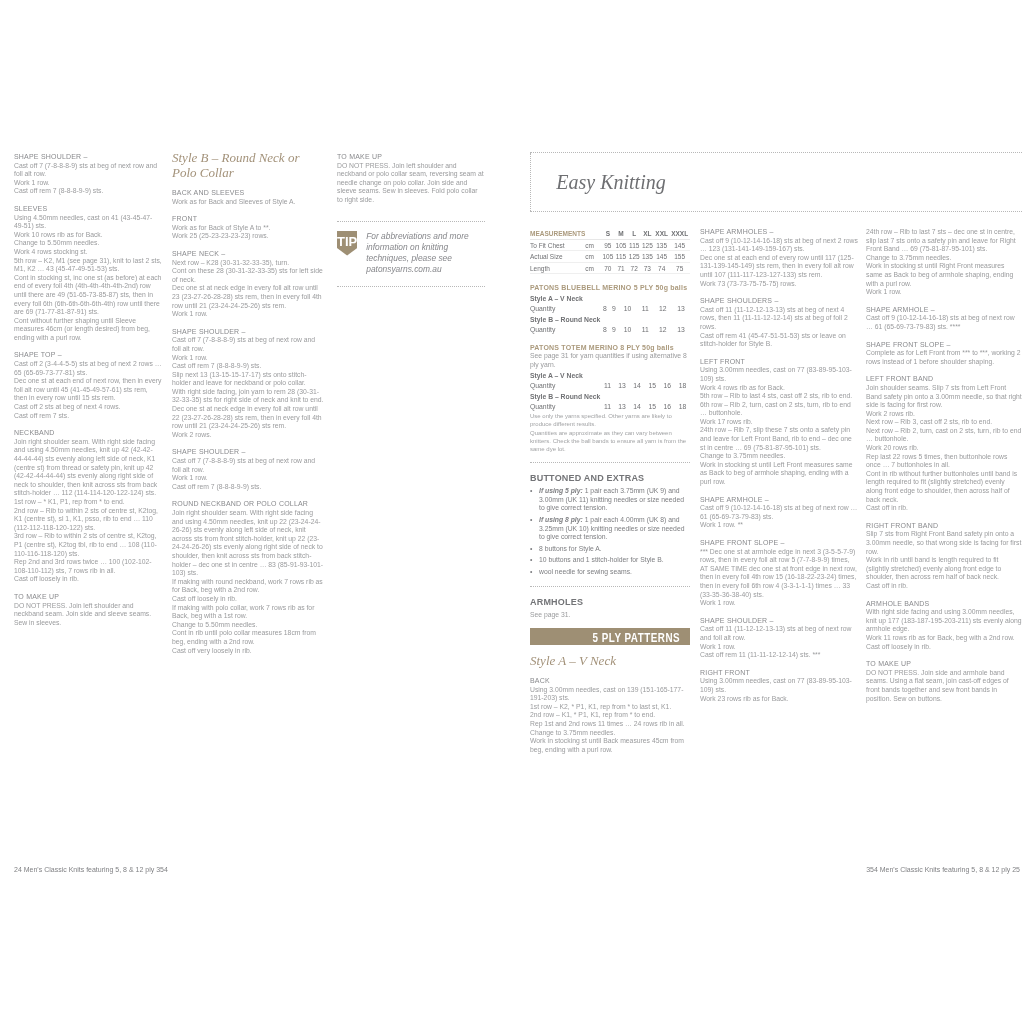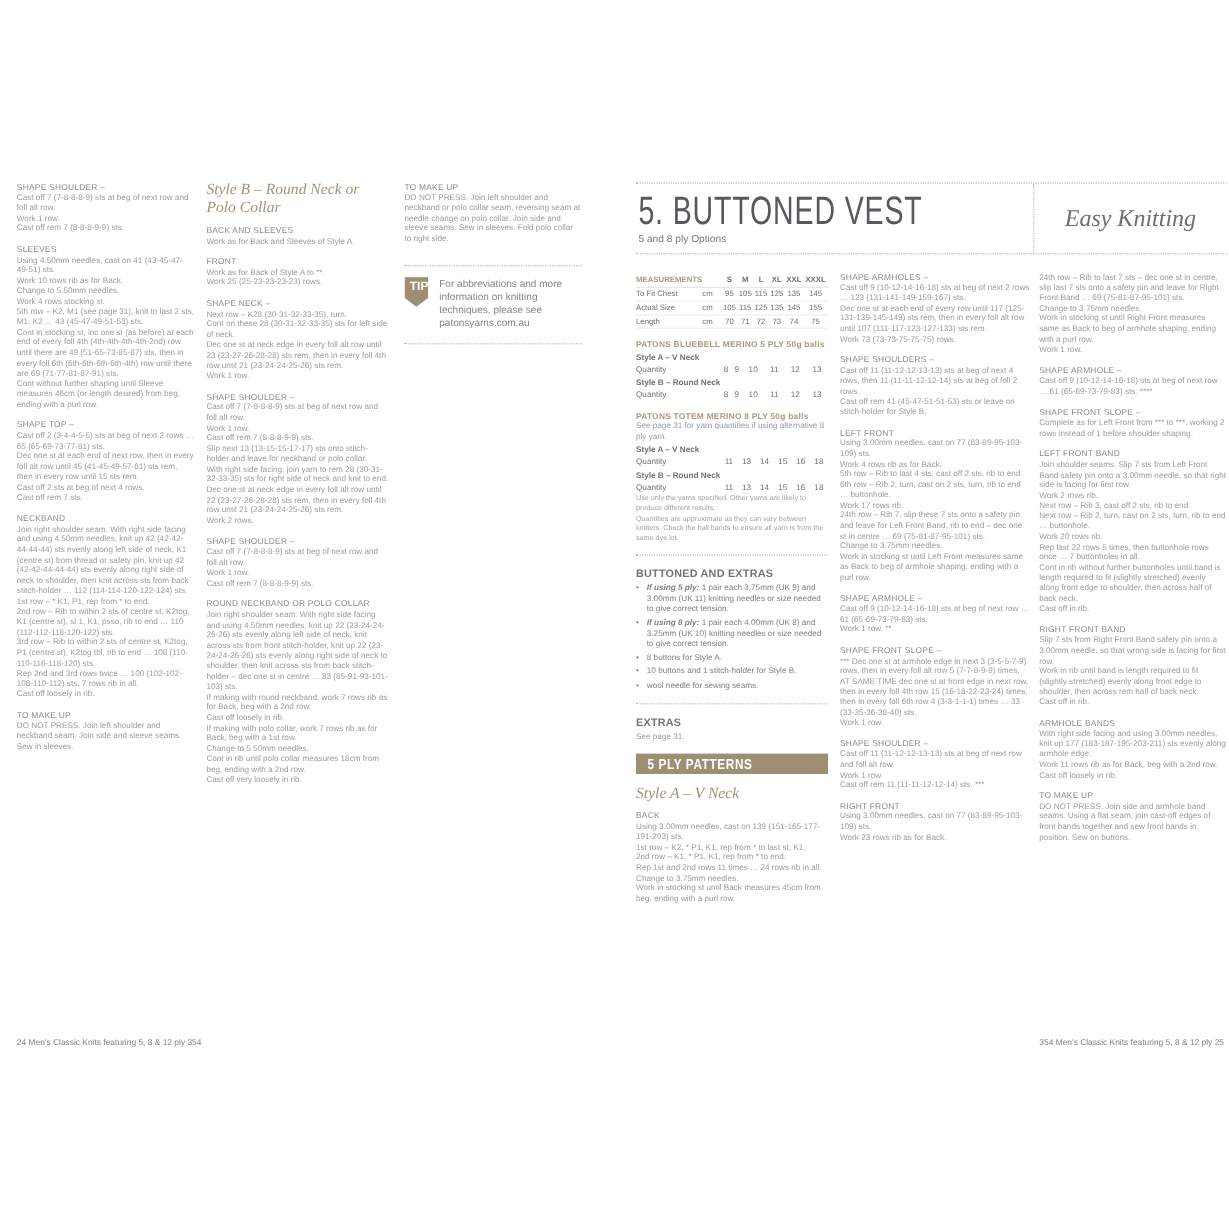--- a/index.html
+++ b/index.html
@@ -13,43 +13,43 @@
   
   .h{font-size:7px;line-height:8.6px;color:#898a8d;margin-top:9px;letter-spacing:.2px;}
   .h2{font-size:9px;line-height:11px;color:#737477;font-weight:700;margin-top:10px;margin-bottom:3px;letter-spacing:.2px;}
   .p{font-size:6.8px;line-height:8.6px;color:#9a9b9d;}
   .small{font-size:6px;line-height:7.6px;color:#a2a3a5;margin-top:2px;}
   .bold{font-size:6.8px;line-height:9.5px;color:#6f7073;font-weight:700;margin-top:2px;}
   .serif{font-family:"Liberation Serif",serif;font-style:italic;font-size:13px;line-height:15px;color:#a3927a;margin-top:8px;margin-bottom:5px;}
   .tanh{font-size:7px;line-height:9px;color:#ab9a7d;font-weight:700;margin-top:9px;letter-spacing:.2px;}
   .dots{border-top:1px dotted #b8b8b8;margin:9px 0 7px 0;height:0;}
   
-  .bar{background:#9e8f74;color:#fff;text-align:left;height:17px;line-height:17px;margin-top:9px;}
+  .bar{background:#9e8f74;color:#fff;text-align:right;height:17px;line-height:17px;margin-top:9px;}
   .bar span{display:inline-block;transform:scaleX(.82);font-size:12px;font-weight:700;letter-spacing:.6px;}
   
   .meas{display:table;width:100%;font-size:6.5px;color:#6f7073;border-collapse:collapse;}
   .mrow{display:table-row;}
   .mc{display:table-cell;padding:2px 0 1.5px 0;border-bottom:1px solid #efefef;text-align:center;}
   .mc.lbl{text-align:left;width:34%;}
   .mc.cm{text-align:left;width:10%;}
   .mrow.head .mc{font-weight:700;border-bottom:1px solid #e7e7e7;}
   .mrow.head .mc.lbl{color:#ab9a7d;}
   
   .qty{display:table;width:100%;font-size:6.8px;color:#6f7073;line-height:9.5px;}
   .qc{display:table-cell;text-align:center;}
   .qc.ql{text-align:left;width:44%;}
   
   .bullets{margin:2px 0 0 0;padding:0;list-style:none;}
   .bullets li{font-size:6.8px;line-height:8.6px;color:#7d7e81;padding-left:9px;position:relative;margin-bottom:3px;}
   .bullets li::before{content:"\2022";position:absolute;left:0;top:0;color:#7d7e81;}
   .bullets .lead{font-style:italic;font-weight:700;}
   
   .tipbox{border-top:1px dotted #b8b8b8;border-bottom:1px dotted #b8b8b8;margin-top:16px;padding:9px 0 11px 0;display:flex;gap:9px;}
-  .tip-badge{flex:0 0 20px;height:25px;background:#9e8f74;clip-path:polygon(0 0,100% 0,100% 70%,50% 100%,0 70%);color:#fff;font-size:10px;font-weight:700;text-align:right;padding-top:3px;box-sizing:border-box;}
-  .tiptext{font-size:8.4px;line-height:11px;color:#85868a;}
+  .tip-badge{flex:0 0 20px;height:25px;background:#9e8f74;clip-path:polygon(0 0,100% 0,100% 70%,50% 100%,0 70%);color:#fff;font-size:13px;font-weight:700;text-align:left;padding-top:3px;box-sizing:border-box;}
+  .tiptext{font-size:8.4px;line-height:11px;color:#85868a;font-style:italic;}
   
   .rhead{position:absolute;left:530px;top:152px;width:492px;height:58px;border-top:1px dotted #b8b8b8;border-bottom:1px dotted #b8b8b8;display:flex;}
   .rhead .tcell{flex:1;padding:6px 0 0 2px;}
   .rtitle{white-space:nowrap;}
   .rtitle span{display:inline-block;transform:scaleX(.72);transform-origin:0 50%;font-size:33px;line-height:34px;color:#58595c;letter-spacing:1px;}
   .rsub{font-size:8.5px;color:#77787a;margin-top:1px;}
   .rtag{flex:0 0 160px;border-left:1px dotted #b8b8b8;display:flex;align-items:center;justify-content:center;font-family:"Liberation Serif",serif;font-style:italic;font-size:20px;color:#6e6f72;}
   
   .foot{position:absolute;top:866px;font-size:7px;color:#808184;}
   .foot.left{left:14px;}
@@ -122,24 +122,20 @@
 <div class="col" style="left:337px;top:153px;width:148px;">
     <div class="h">TO MAKE UP</div>
     <div class="p">DO NOT PRESS. Join left shoulder and neckband or polo collar seam, reversing seam at needle change on polo collar. Join side and sleeve seams. Sew in sleeves. Fold polo collar to right side.</div>
     <div class="tipbox">
       <div class="tip-badge">TIP</div>
       <div class="tiptext">For abbreviations and more information on knitting techniques, please see patonsyarns.com.au</div>
     </div>
   </div>
 
 <div class="rhead">
-  <div class="tcell">
-    <div class="rtitle"><span>5. BUTTONED VEST</span></div>
-    <div class="rsub">5 and 8 ply Options</div>
-  </div>
   <div class="rtag">Easy Knitting</div>
 </div>
 
 <div class="col" style="left:530px;top:228px;width:160px;">
     <div class="meas">
       <div class="mrow head">
         <span class="mc lbl">MEASUREMENTS</span>
         <span class="mc cm"></span>
         <span class="mc">S</span>
         <span class="mc">M</span>
@@ -227,21 +223,21 @@
     <div class="dots"></div>
     <div class="h2">BUTTONED AND EXTRAS</div>
     <ul class="bullets">
       <li><span class="lead">If using 5 ply:</span> 1 pair each 3.75mm (UK 9) and 3.00mm (UK 11) knitting needles or size needed to give correct tension.</li>
       <li><span class="lead">If using 8 ply:</span> 1 pair each 4.00mm (UK 8) and 3.25mm (UK 10) knitting needles or size needed to give correct tension.</li>
       <li>8 buttons for Style A.</li>
       <li>10 buttons and 1 stitch-holder for Style B.</li>
       <li>wool needle for sewing seams.</li>
     </ul>
     <div class="dots"></div>
-    <div class="h2">EXTRAS</div>
+    <div class="h2">ARMHOLES</div>
     <div class="p">See page 31.</div>
     <div class="bar"><span>5 PLY PATTERNS</span></div>
     <div class="serif">Style A – V Neck</div>
     <div class="h">BACK</div>
     <div class="p">Using 3.00mm needles, cast on 139 (151-165-177-191-203) sts.</div>
     <div class="p">1st row – K2, * P1, K1, rep from * to last st, K1.</div>
     <div class="p">2nd row – K1, * P1, K1, rep from * to end.</div>
     <div class="p">Rep 1st and 2nd rows 11 times … 24 rows rib in all.</div>
     <div class="p">Change to 3.75mm needles.</div>
     <div class="p">Work in stocking st until Back measures 45cm from beg, ending with a purl row.</div>

